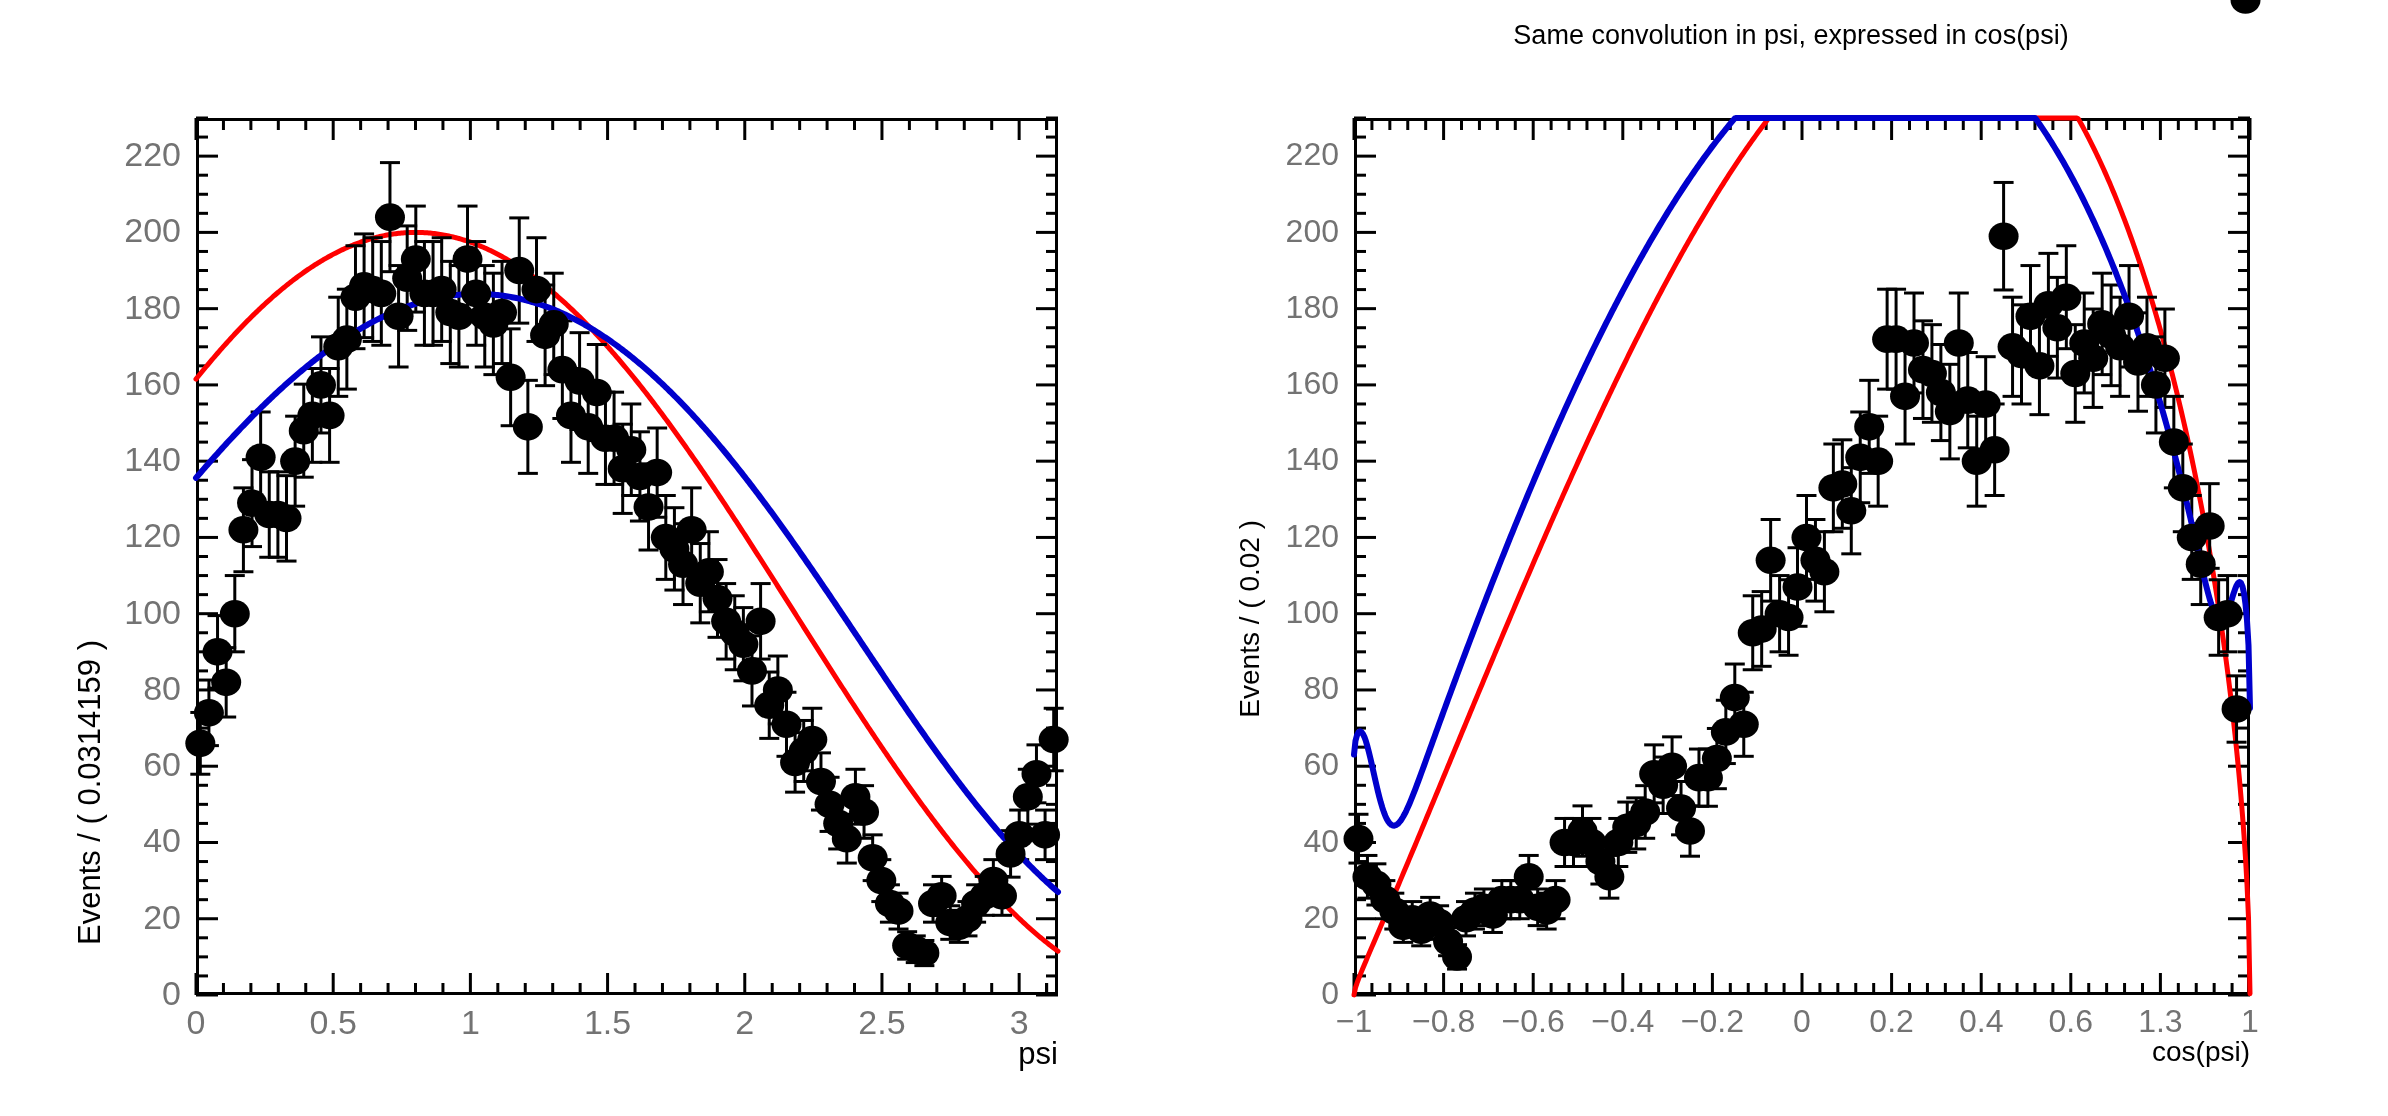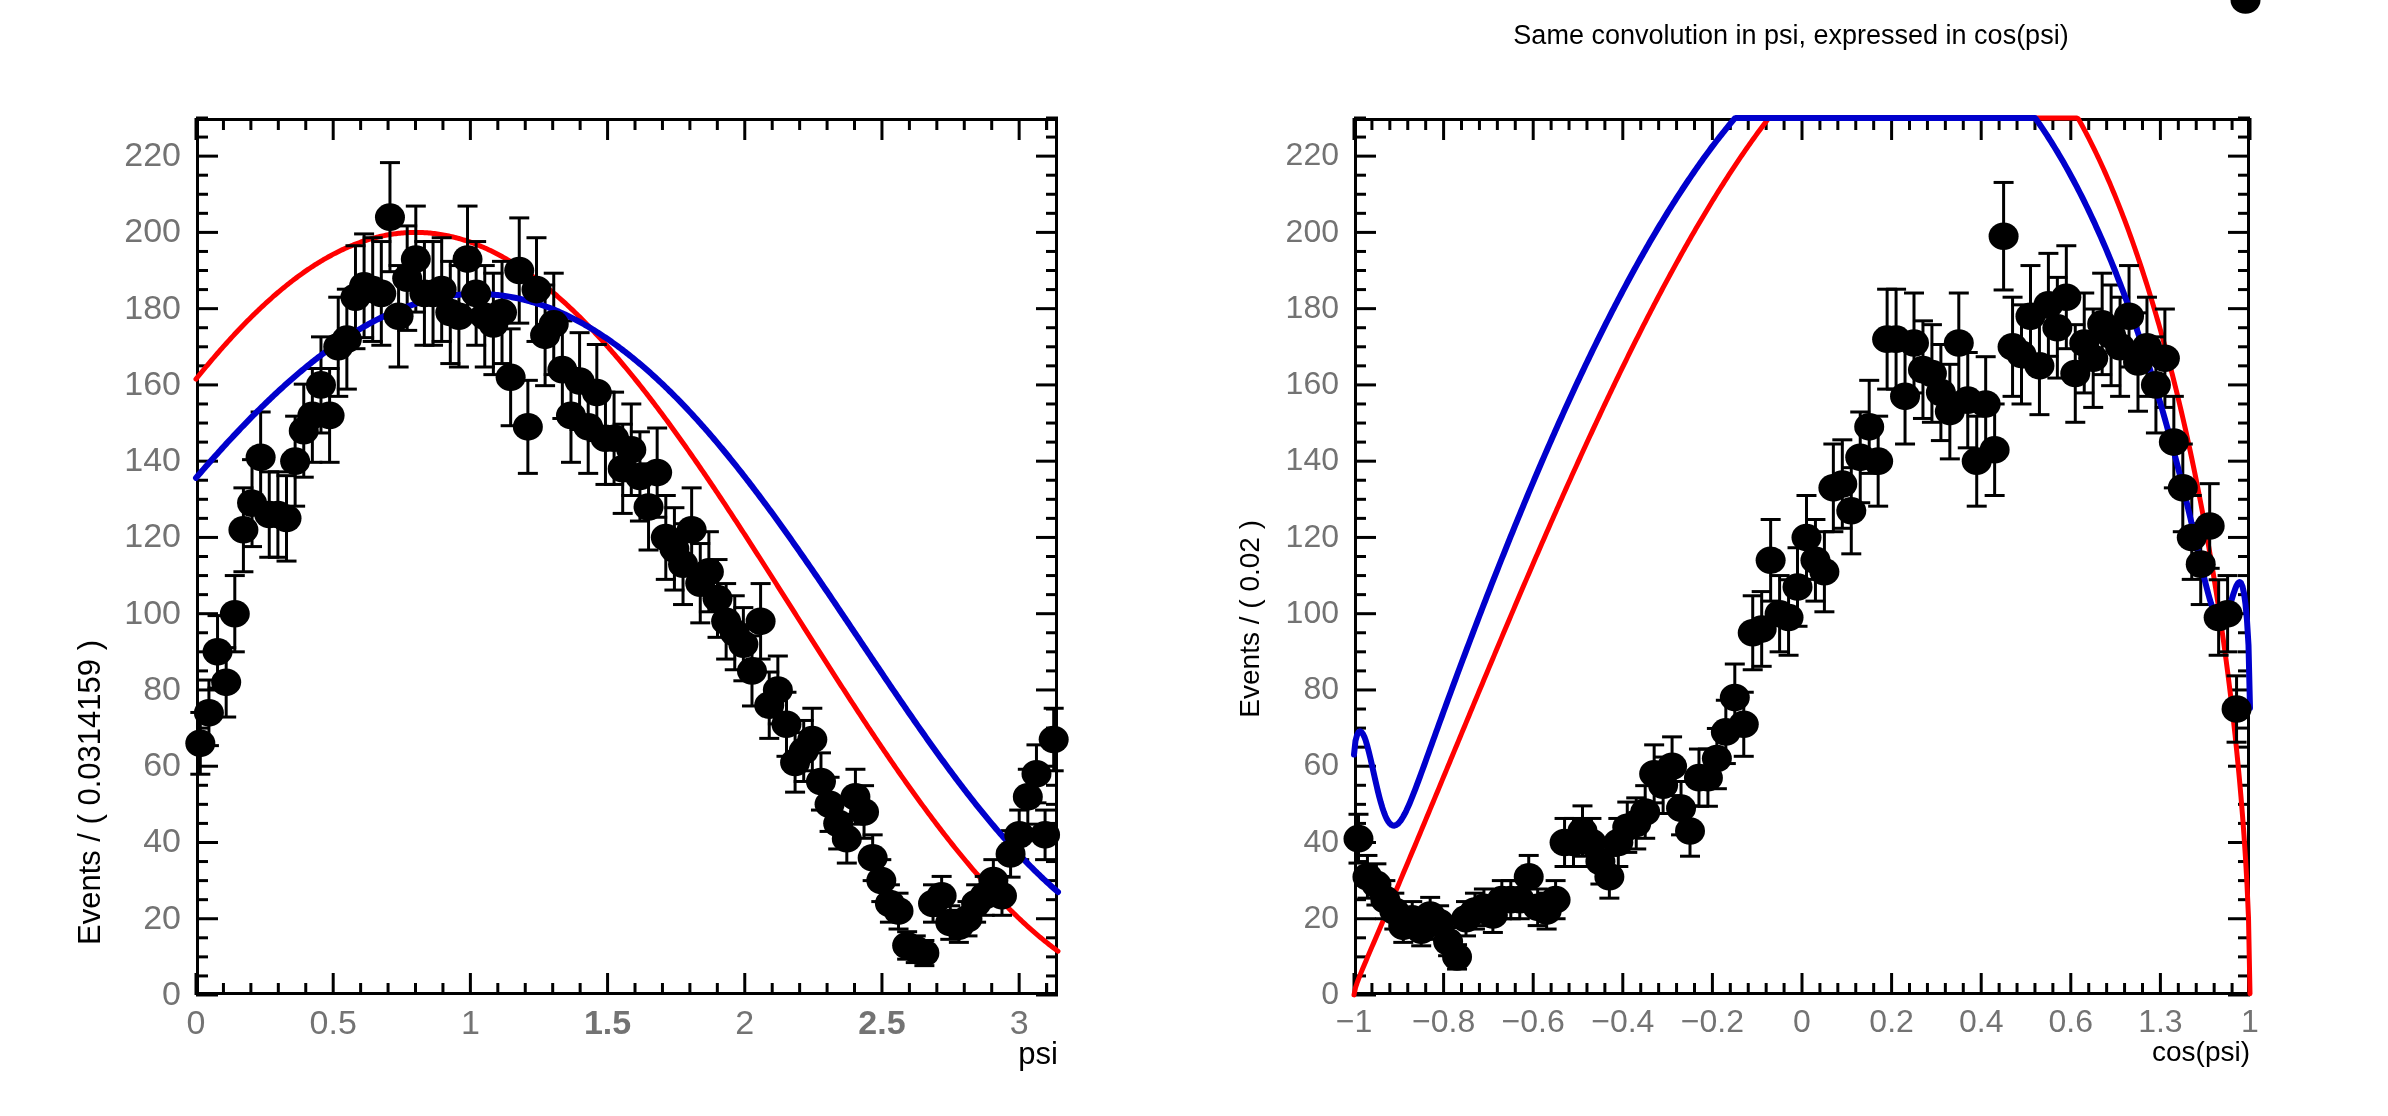--- a/index.html
+++ b/index.html
@@ -610,23 +610,23 @@
       <div class="ticklabel ylab" style="left: 51px; width: 130px; top: 592.616px; font-size: 34px;">100</div>
       <div class="ticklabel ylab" style="left: 51px; width: 130px; top: 516.355px; font-size: 34px;">120</div>
       <div class="ticklabel ylab" style="left: 51px; width: 130px; top: 440.094px; font-size: 34px;">140</div>
       <div class="ticklabel ylab" style="left: 51px; width: 130px; top: 363.833px; font-size: 34px;">160</div>
       <div class="ticklabel ylab" style="left: 51px; width: 130px; top: 287.572px; font-size: 34px;">180</div>
       <div class="ticklabel ylab" style="left: 51px; width: 130px; top: 211.311px; font-size: 34px;">200</div>
       <div class="ticklabel ylab" style="left: 51px; width: 130px; top: 135.05px; font-size: 34px;">220</div>
       <div class="ticklabel xlab" style="left: 136px; width: 120px; top: 1003px; font-size: 34px;">0</div>
       <div class="ticklabel xlab" style="left: 273.192px; width: 120px; top: 1003px; font-size: 34px;">0.5</div>
       <div class="ticklabel xlab" style="left: 410.383px; width: 120px; top: 1003px; font-size: 34px;">1</div>
-      <div class="ticklabel xlab" style="left: 547.575px; width: 120px; top: 1003px; font-size: 34px; font-weight: bold;">1.5</div>
+      <div class="ticklabel xlab" style="left: 547.575px; width: 120px; top: 1003px; font-size: 34px;">1.5</div>
       <div class="ticklabel xlab" style="left: 684.767px; width: 120px; top: 1003px; font-size: 34px;">2</div>
-      <div class="ticklabel xlab" style="left: 821.958px; width: 120px; top: 1003px; font-size: 34px; font-weight: bold;">2.5</div>
+      <div class="ticklabel xlab" style="left: 821.958px; width: 120px; top: 1003px; font-size: 34px;">2.5</div>
       <div class="ticklabel xlab" style="left: 959.15px; width: 120px; top: 1003px; font-size: 34px;">3</div>
     </div>
 
   <div class="pad right">
     <div class="plot-title">Same convolution in psi, expressed in cos(psi)</div>
     <div class="frame" style="left:160px;top:118px;width:896px;height:877px;"></div>
     <div class="ytitle" style="left: 40px; top: 520px; font-size: 28px; transform: rotate(-90deg) translate(-100%, 0px);">Events / ( 0.02 )</div>
     <div class="xtitle" style="left:836px;top:1036px;width:220px;font-size:28px;">cos(psi)</div>
     <svg class="layer" width="1194" height="1116" viewBox="0 0 1194 1116">
         <g>

